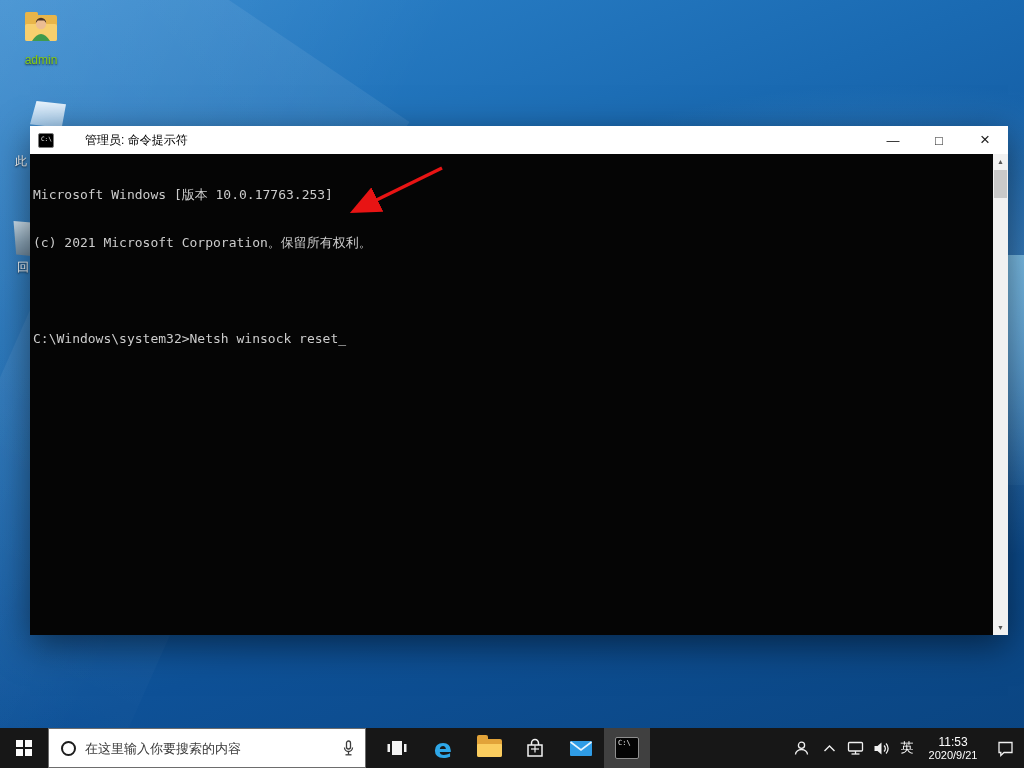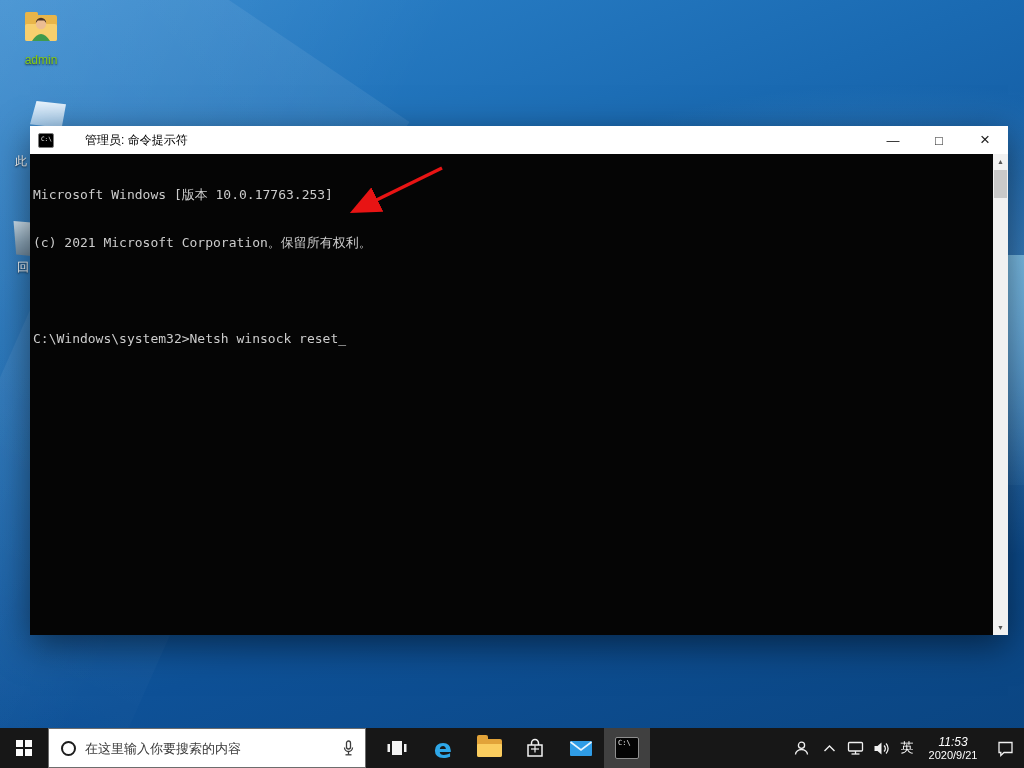--- a/index.html
+++ b/index.html
@@ -128,21 +128,21 @@
     color:#e6e6e6; font-size:7px; line-height:7px; padding:2px 0 0 2px;
     font-family:"DejaVu Sans Mono",monospace;
   }
 
   .tray { margin-left:auto; display:flex; align-items:center; height:40px; }
   .tray-item { height:40px; display:flex; align-items:center; justify-content:center; }
   .ti-sm { width:26px; }
   .ti-md { width:30px; }
   .tray-ime { color:#fff; font-size:13px; }
   .tray-clock { width:66px; text-align:center; color:#fff; }
-  .tray-clock .t1 { font-size:12px; line-height:14px;font-style:italic; }
+  .tray-clock .t1 { font-size:12px; line-height:14px; }
   .tray-clock .t2 { font-size:11px; line-height:13px; }
   .tray-notify { width:38px; }
 </style>
 </head>
 <body>
 
 <div class="desktop">
   <div class="beam b1"></div>
   <div class="beam b2"></div>
   <div class="edge-light"></div>

